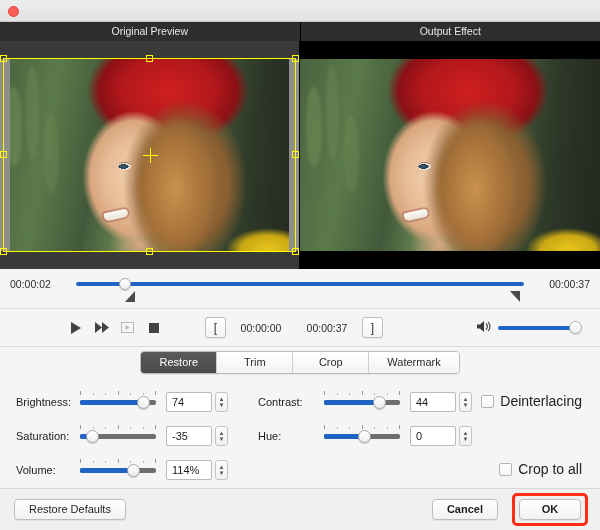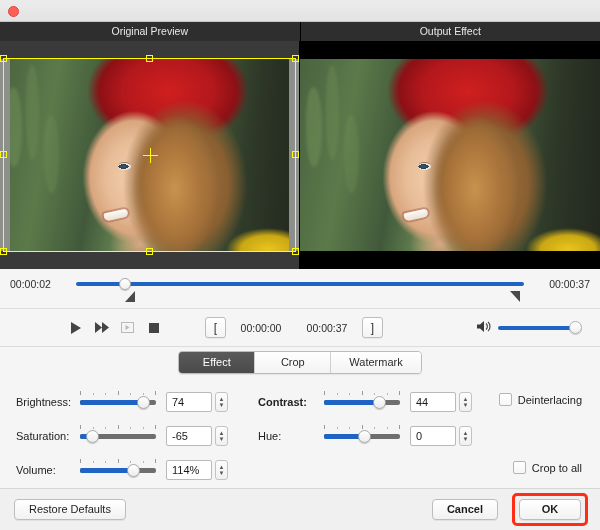--- a/index.html
+++ b/index.html
@@ -300,21 +300,21 @@
     align-items: center; justify-content: center;
     line-height: 1;
   }
   .stepper span { font-size: 6px; color: #555; display: block; height: 6px; }
 
   .spacer-mid { width: 30px; }
 
   .checkbox-item {
     display: flex; align-items: center; gap: 6px;
     position: absolute; right: 18px;
-    font-size: 11px; color: #222;
+    font-size: 14px; color: #222;
   }
   .cb-box {
     width: 13px; height: 13px;
     background: linear-gradient(#ffffff, #f6f6f6);
     border: 1px solid #b4b4b4; border-radius: 2px;
   }
   .cb-deint { top: 16px; }
   .cb-apply { top: 84px; }
 
   
@@ -456,21 +456,22 @@
       </div>
       <div class="vol-track-wrap">
         <div class="vol-track"></div>
         <div class="vol-knob"></div>
       </div>
     </div>
   </div>
 
   <div class="tabs-row">
     <div class="tabs">
-      <div class="tab active">Effect</div>
+      <div class="tab active">Restore</div>
+      <div class="tab">Trim</div>
       <div class="tab">Crop</div>
       <div class="tab">Watermark</div>
     </div>
   </div>
 
   <div class="controls">
 
     <div class="ctl-row">
       <div class="ctl-label">Brightness:</div>
       <div class="slider-wrap">
@@ -488,21 +489,21 @@
         <div class="slider-knob" style="left:83%"></div>
       </div>
       <div class="numfield">74</div>
       <div class="stepper">
           <span>▲</span>
           <span>▼</span>
         </div>
 
       <div class="spacer-mid"></div>
 
-      <div class="ctl-label" style="width:66px;font-weight:bold;">Contrast:</div>
+      <div class="ctl-label" style="width:66px;">Contrast:</div>
       <div class="slider-wrap">
         <div class="slider-ticks">
           <i></i>
             <i class="minor"></i>
             <i class="minor"></i>
             <i></i>
             <i class="minor"></i>
             <i class="minor"></i>
             <i></i>
         </div>
@@ -526,21 +527,21 @@
             <i class="minor"></i>
             <i></i>
             <i class="minor"></i>
             <i class="minor"></i>
             <i></i>
         </div>
         <div class="slider-groove"></div>
         <div class="slider-fill" style="width:16%"></div>
         <div class="slider-knob" style="left:16%"></div>
       </div>
-      <div class="numfield">-65</div>
+      <div class="numfield">-35</div>
       <div class="stepper">
           <span>▲</span>
           <span>▼</span>
         </div>
 
       <div class="spacer-mid"></div>
 
       <div class="ctl-label" style="width:66px;">Hue:</div>
       <div class="slider-wrap">
         <div class="slider-ticks">

